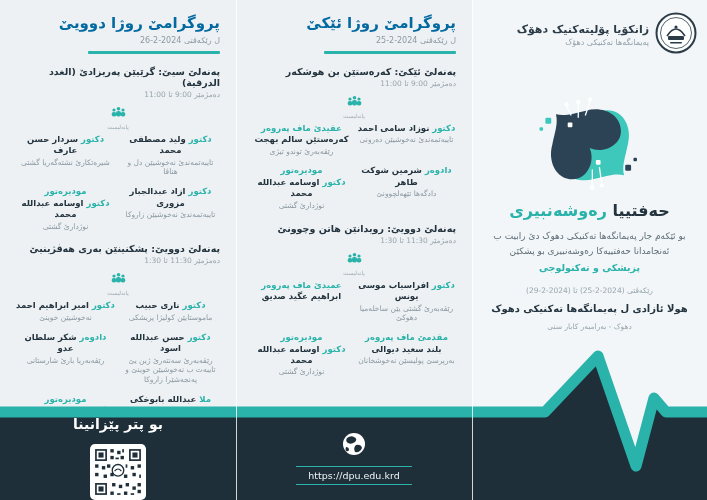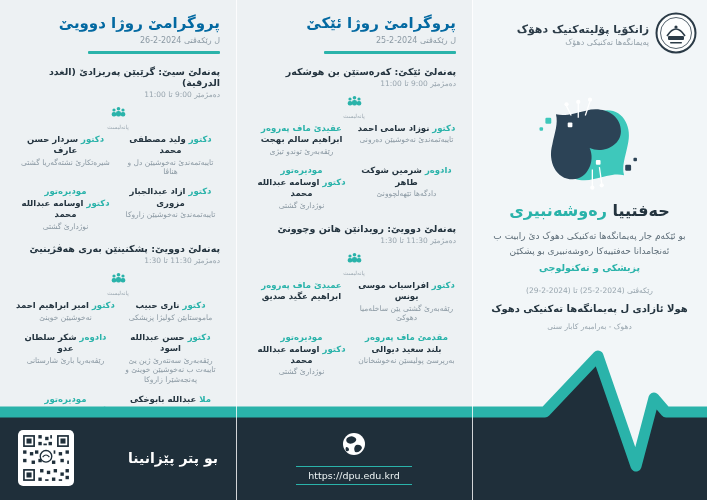--- a/index.html
+++ b/index.html
@@ -41,21 +41,21 @@
   .cv-para{position:absolute;top:229px;left:50%;transform:translateX(-50%);width:208px;
            font-size:9px;color:#5d6d78;line-height:1.65;direction:rtl;}
   .cv-field{position:absolute;top:262px;width:100%;font-size:9.5px;font-weight:bold;color:#2ab3aa;direction:rtl;}
   .cv-dates{position:absolute;top:286px;width:100%;font-size:7.5px;color:#98a5ae;direction:rtl;}
   .cv-venue{position:absolute;top:303px;width:100%;font-size:10px;font-weight:bold;color:#24343f;direction:rtl;}
   .cv-venue-sub{position:absolute;top:322px;width:100%;font-size:7.5px;color:#98a5ae;direction:rtl;}
 
   
   .footer-svg{position:absolute;left:0;bottom:0;width:707px;height:150px;z-index:10;}
   .footer-left{position:absolute;left:0;bottom:0;width:236px;height:84px;z-index:20;
-               display:flex;direction:rtl;align-items:center;justify-content:space-between;padding:0 18px;}
+               display:flex;direction:rtl;align-items:center;justify-content:space-between;padding:0 18px;flex-direction:column;}
   .more-label{font-size:14px;font-weight:bold;color:#ffffff;}
   .qr-box{width:56px;height:56px;}
   .footer-mid{position:absolute;left:236px;bottom:0;width:236px;height:84px;z-index:20;
               display:flex;flex-direction:column;align-items:center;justify-content:center;gap:5px;}
   .url-box{border-top:1px solid #2ab3aa;border-bottom:1px solid #2ab3aa;padding:3px 12px;
            font-size:9.5px;color:#eef5f5;direction:ltr;}
 </style>
 </head>
 <body>
 
@@ -236,21 +236,21 @@
       <span class="prefix">دکتور</span>
       <span class="nm">نوزاد سامی احمد</span>
     </div>
     <div class="desc">تایبەتمەندێ نەخوشیێن دەرونی</div>
   </div>
 
   <div class="entry">
     <div class="role">عقیدێ ماف پەروەر</div>
     <div class="nm-line">
       
-      <span class="nm">ابراهیم سالم بهجت</span>
+      <span class="nm">کەرەستێن سالم بهجت</span>
     </div>
     <div class="desc">رێڤەبەرێ توندو تیژی</div>
   </div>
 
   <div class="entry">
 
     <div class="nm-line">
       <span class="prefix">دادوەر</span>
       <span class="nm">شرمین شوکت طاهر</span>
     </div>

